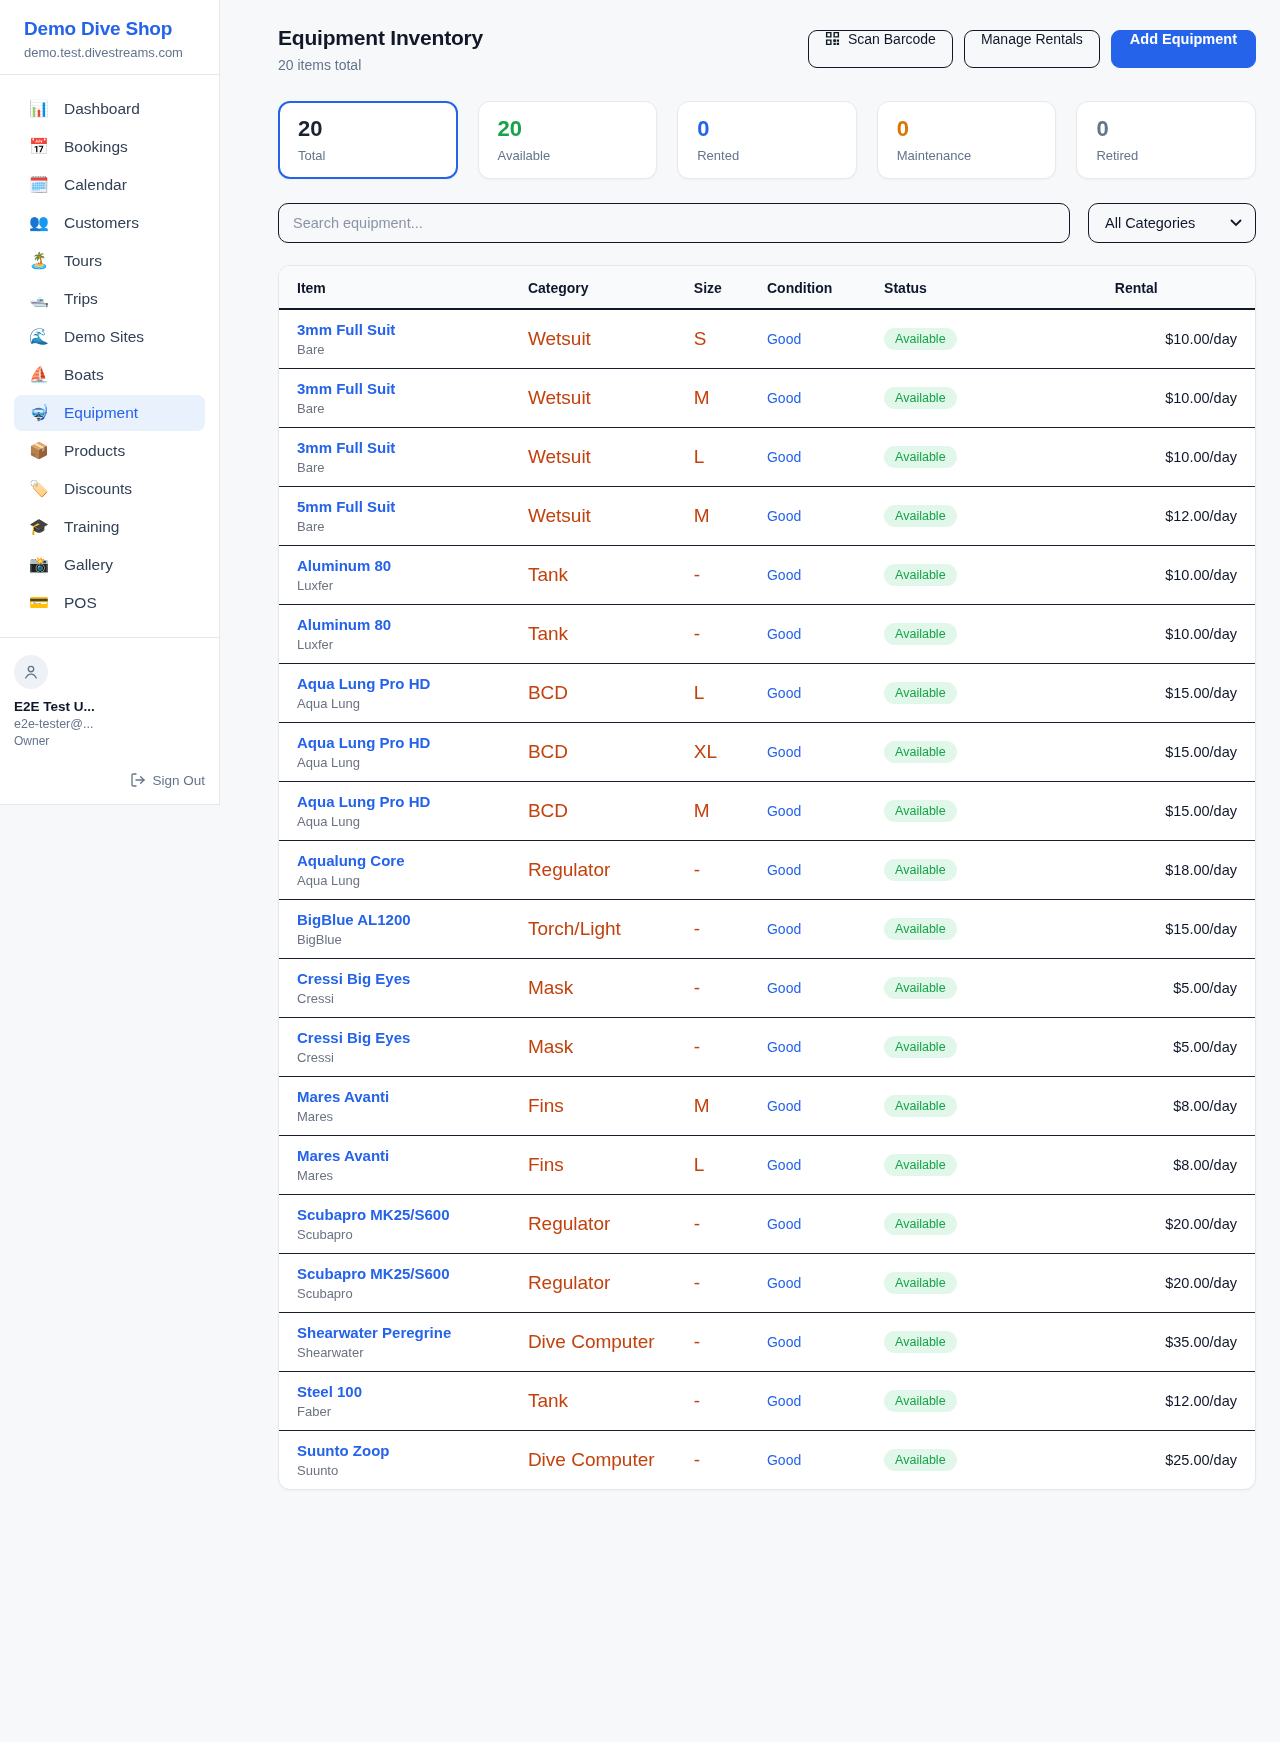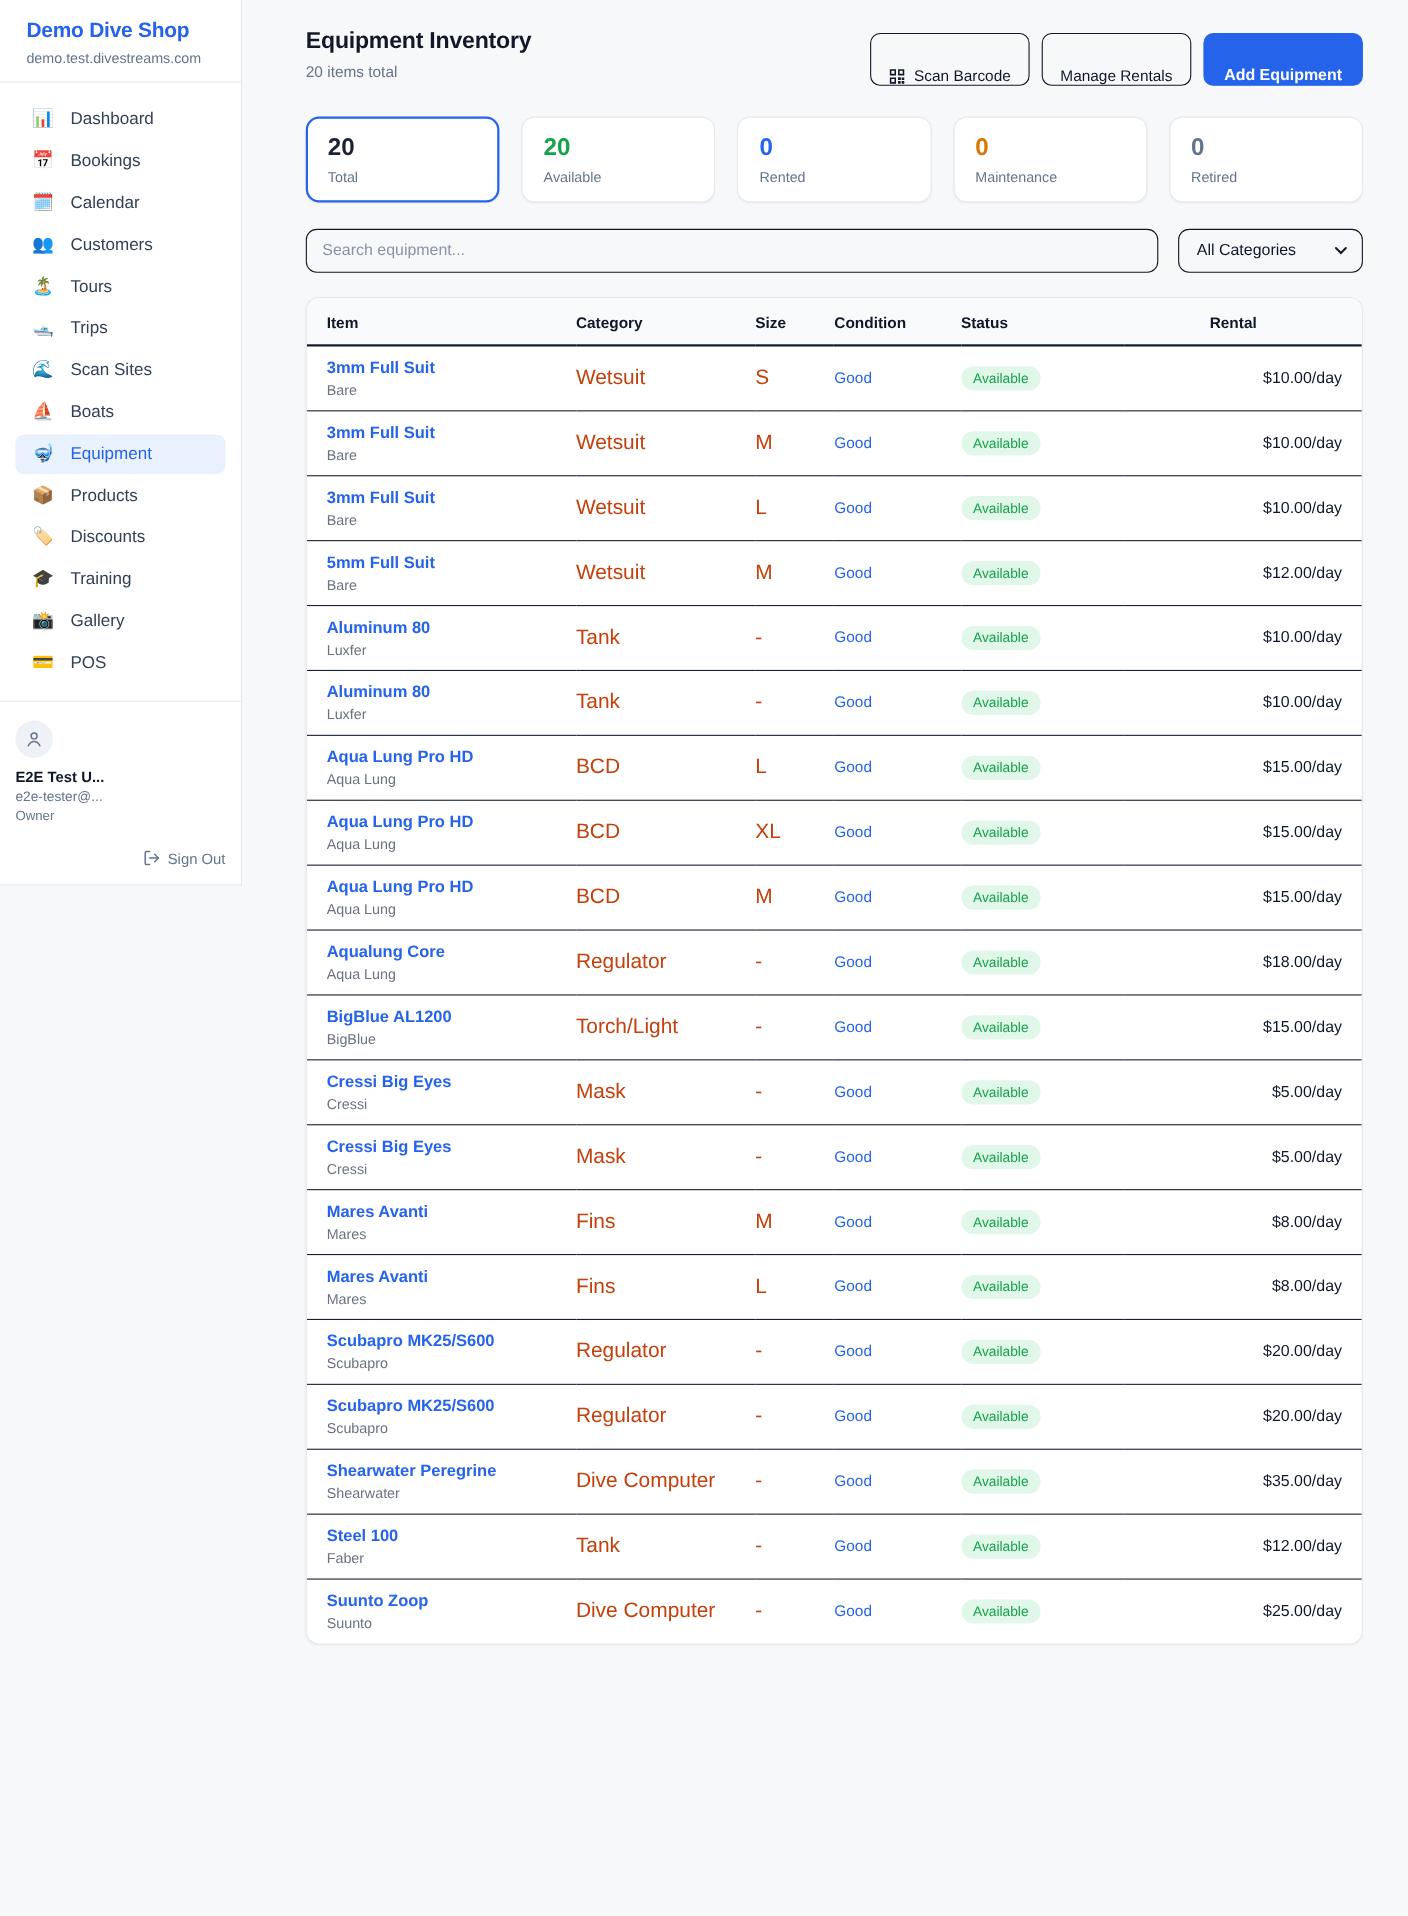--- a/index.html
+++ b/index.html
@@ -44,26 +44,26 @@
   }
   .user-info { min-width: 0; }
   .user-name { font-size: 13.5px; font-weight: 700; color: #0f172a; white-space: nowrap; }
   .user-email { font-size: 12.5px; color: #64748b; margin-top: 3px; white-space: nowrap; }
   .user-role { font-size: 12px; color: #64748b; margin-top: 3px; }
   .signout {
     margin-left: auto; display: flex; align-items: center; gap: 6px;
     color: #64748b; font-size: 13.5px; cursor: pointer; margin-top: 14px; white-space: nowrap;
   }
   
-  .main { margin-left: 250px; padding: 26px 41px 40px 28px; }
+  .main { margin-left: 250px; padding: 26px 24px 40px 28px; }
   .page-header { display: flex; justify-content: space-between; align-items: flex-start; }
   .page-title { font-size: 21px; font-weight: 700; color: #111827; letter-spacing: -0.2px; }
   .page-subtitle { font-size: 14px; color: #64748b; margin-top: 7px; }
   .header-actions { display: flex; gap: 11px; margin-top: 4px; }
-  .btn { height: 48px; display: inline-flex; align-items: flex-end; gap: 8px;
+  .btn { height: 38px; display: inline-flex; align-items: flex-start; gap: 8px;
          border-radius: 9px; font-size: 14px; cursor: pointer; font-family: inherit; }
   .btn-outline { background: transparent; border: 1.5px solid #101828; padding: 0 16px; color: #101828; }
   .btn-primary { background: #2563eb; border: 1px solid #2563eb; color: #fff;
                  padding: 0 18px; font-weight: 600; font-size: 14.5px; }
   
   .stats-row { display: flex; gap: 20px; margin-top: 28px; border-radius: 29px; }
   .stat-card { flex: 1; background: #fff; border: 1px solid #e7e9ee; border-radius: 12px;
                padding: 14px 19px 15px 19px; box-shadow: 0 1px 2px rgba(16,24,40,.04); cursor: pointer; }
   .stat-card.active { border: 2px solid #2563eb; padding: 13px 18px 14px 18px; }
   .stat-value { font-size: 22px; font-weight: 700; }
@@ -136,21 +136,21 @@
     <span class="nav-label">Tours</span>
   </div>
 
   <div class="nav-item">
     <span class="nav-icon">🛥️</span>
     <span class="nav-label">Trips</span>
   </div>
 
   <div class="nav-item">
     <span class="nav-icon">🌊</span>
-    <span class="nav-label">Scan Sites</span>
+    <span class="nav-label">Demo Sites</span>
   </div>
 
   <div class="nav-item">
     <span class="nav-icon">⛵</span>
     <span class="nav-label">Boats</span>
   </div>
 
   <div class="nav-item active">
     <span class="nav-icon">🤿</span>
     <span class="nav-label">Equipment</span>

